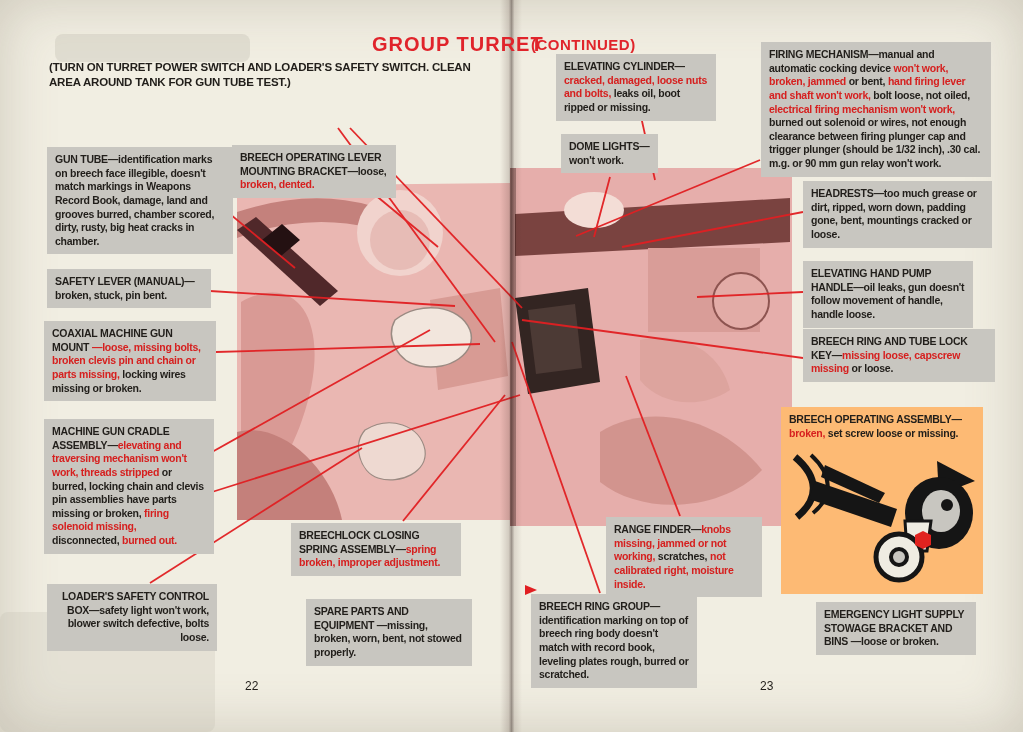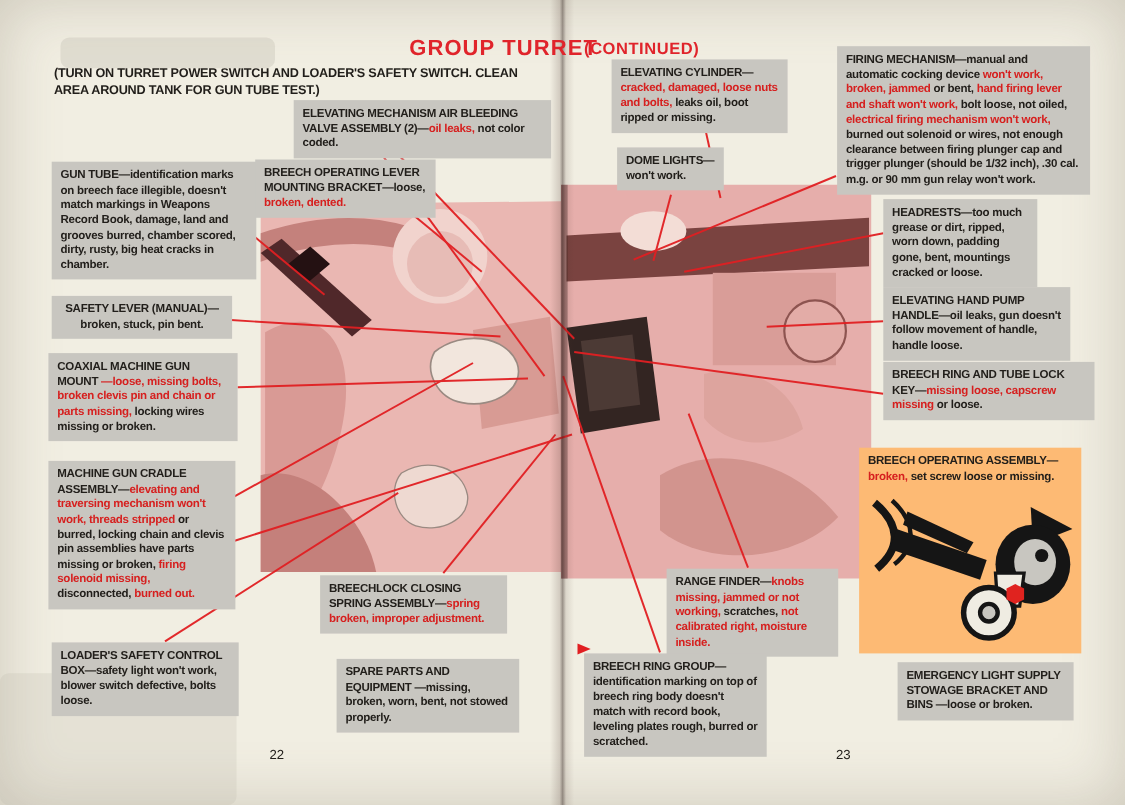--- a/index.html
+++ b/index.html
@@ -36,32 +36,32 @@
   
   .co{
     position:absolute;z-index:6;box-sizing:border-box;
     background:#c8c6c0;padding:6px 8px;
     color:#211e1a;font-size:10.5px;font-weight:700;line-height:1.3;letter-spacing:-.25px;
     text-align:left;
   }
   .seg-red{color:#d6201f;}
   .seg-black{color:#211e1a;}
   .co-gun-tube{left:47px;top:147px;width:186px;}
-  .co-safety-lever{left:47px;top:269px;width:164px;text-align:center;}
+  .co-safety-lever{left:47px;top:269px;width:164px;}
   .co-coaxial{left:44px;top:321px;width:172px;}
   .co-mg-cradle{left:44px;top:419px;width:170px;}
-  .co-loaders{left:47px;top:584px;width:170px;}
+  .co-loaders{left:47px;top:584px;width:170px;text-align:right;}
   .co-air-bleeding{left:267px;top:91px;width:234px;}
   .co-breech-op-lever{left:232px;top:145px;width:164px;}
   .co-breechlock{left:291px;top:523px;width:170px;}
   .co-spare-parts{left:306px;top:599px;width:166px;}
   .co-elev-cyl{left:556px;top:54px;width:160px;}
   .co-dome-lights{left:561px;top:134px;width:97px;}
   .co-firing-mech{left:761px;top:42px;width:230px;}
-  .co-headrests{left:803px;top:181px;width:140px;}
+  .co-headrests{left:803px;top:181px;width:189px;}
   .co-elev-pump{left:803px;top:261px;width:170px;}
   .co-breech-ring-key{left:803px;top:329px;width:192px;}
   .co-range-finder{left:606px;top:517px;width:156px;}
   .co-breech-ring-group{left:531px;top:594px;width:166px;}
   .co-emergency{left:816px;top:602px;width:160px;}
   
   #breech-op-panel{
     position:absolute;left:781px;top:407px;width:202px;height:187px;z-index:6;
     background:#fdba74;box-sizing:border-box;padding:6px 8px;
   }
@@ -134,21 +134,20 @@
 
   <div id="title">GROUP TURRET</div>
   <div id="title-cont">(CONTINUED)</div>
   <div id="subtitle">(TURN ON TURRET POWER SWITCH AND LOADER'S SAFETY SWITCH. CLEAN AREA AROUND TANK FOR GUN TUBE TEST.)</div>
 
   <div class="co co-gun-tube"><span class="seg-black">GUN TUBE—identification marks on breech face illegible, doesn't match markings in Weapons Record Book, damage, land and grooves burred, chamber scored, dirty, rusty, big heat cracks in chamber.</span></div>
   <div class="co co-safety-lever"><span class="seg-black">SAFETY LEVER (MANUAL)— broken, stuck, pin bent.</span></div>
   <div class="co co-coaxial"><span class="seg-black">COAXIAL MACHINE GUN MOUNT </span><span class="seg-red">—loose, missing bolts, broken clevis pin and chain or parts missing,</span><span class="seg-black"> locking wires missing or broken.</span></div>
   <div class="co co-mg-cradle"><span class="seg-black">MACHINE GUN CRADLE ASSEMBLY—</span><span class="seg-red">elevating and traversing mechanism won't work, threads stripped</span><span class="seg-black"> or burred, locking chain and clevis pin assemblies have parts missing or broken, </span><span class="seg-red">firing solenoid missing,</span><span class="seg-black"> disconnected, </span><span class="seg-red">burned out.</span></div>
   <div class="co co-loaders"><span class="seg-black">LOADER'S SAFETY CONTROL BOX—safety light won't work, blower switch defective, bolts loose.</span></div>
-  <div class="co co-air-bleeding"><span class="seg-black">ELEVATING MECHANISM AIR BLEEDING VALVE ASSEMBLY (2)—</span><span class="seg-red">oil leaks,</span><span class="seg-black"> not color coded.</span></div>
   <div class="co co-breech-op-lever"><span class="seg-black">BREECH OPERATING LEVER MOUNTING BRACKET—loose, </span><span class="seg-red">broken, dented.</span></div>
   <div class="co co-breechlock"><span class="seg-black">BREECHLOCK CLOSING SPRING ASSEMBLY—</span><span class="seg-red">spring broken, improper adjustment.</span></div>
   <div class="co co-spare-parts"><span class="seg-black">SPARE PARTS AND EQUIPMENT —missing, broken, worn, bent, not stowed properly.</span></div>
   <div class="co co-dome-lights"><span class="seg-black">DOME LIGHTS— won't work.</span></div>
   <div class="co co-elev-cyl"><span class="seg-black">ELEVATING CYLINDER—</span><span class="seg-red">cracked, damaged, loose nuts and bolts,</span><span class="seg-black"> leaks oil, boot ripped or missing.</span></div>
   <div class="co co-firing-mech"><span class="seg-black">FIRING MECHANISM—manual and automatic cocking device </span><span class="seg-red">won't work, broken, jammed</span><span class="seg-black"> or bent, </span><span class="seg-red">hand firing lever and shaft won't work,</span><span class="seg-black"> bolt loose, not oiled, </span><span class="seg-red">electrical firing mechanism won't work,</span><span class="seg-black"> burned out solenoid or wires, not enough clearance between firing plunger cap and trigger plunger (should be 1/32 inch), .30 cal. m.g. or 90 mm gun relay won't work.</span></div>
   <div class="co co-headrests"><span class="seg-black">HEADRESTS—too much grease or dirt, ripped, worn down, padding gone, bent, mountings cracked or loose.</span></div>
   <div class="co co-elev-pump"><span class="seg-black">ELEVATING HAND PUMP HANDLE—oil leaks, gun doesn't follow movement of handle, handle loose.</span></div>
   <div class="co co-breech-ring-key"><span class="seg-black">BREECH RING AND TUBE LOCK KEY—</span><span class="seg-red">missing loose, capscrew missing</span><span class="seg-black"> or loose.</span></div>
   <div class="co co-range-finder"><span class="seg-black">RANGE FINDER—</span><span class="seg-red">knobs missing, jammed or not working,</span><span class="seg-black"> scratches, </span><span class="seg-red">not calibrated right, moisture inside.</span></div>

